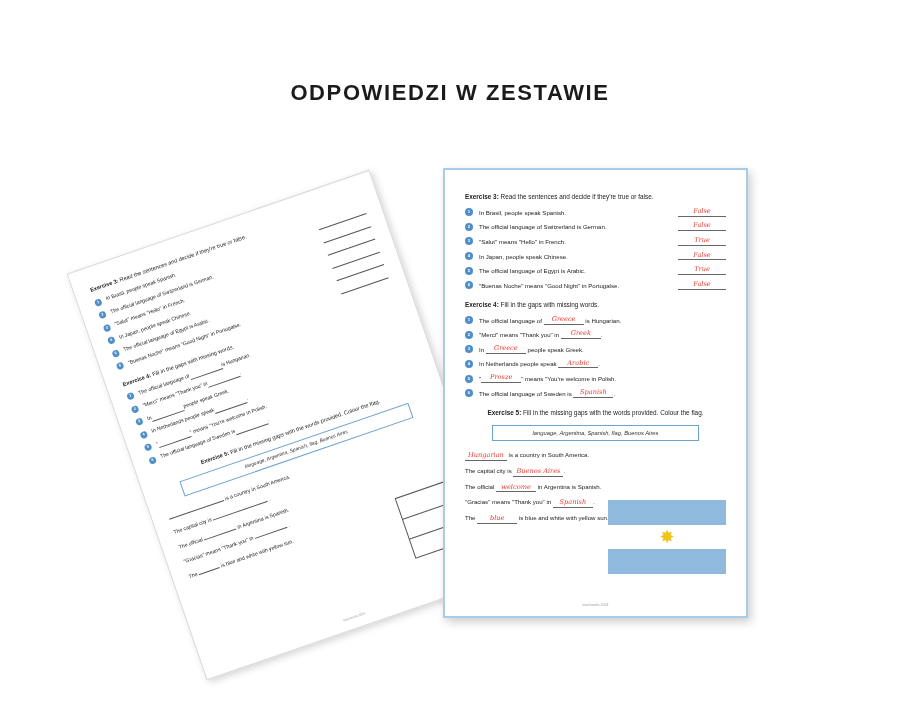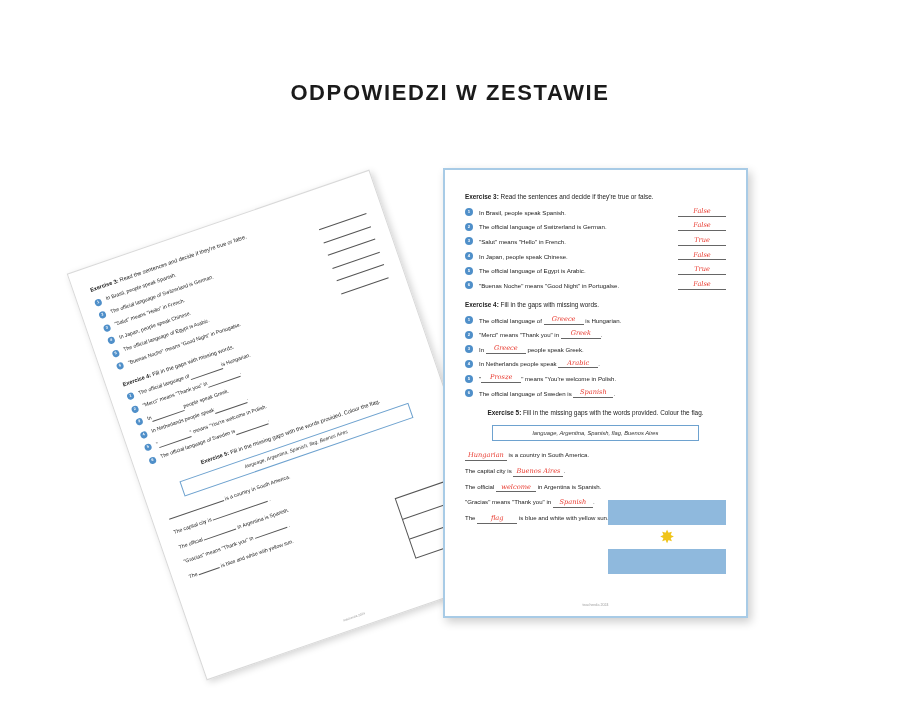--- a/index.html
+++ b/index.html
@@ -420,21 +420,21 @@
   <div class="s5">
     <span>The capital city is</span>&nbsp;<span class="ans">Buenos Aires</span><span>.</span>
   </div>
   <div class="s5">
     <span>The official</span>&nbsp;<span class="ans">welcome</span>&nbsp;<span>in Argentina is Spanish.</span>
   </div>
   <div class="s5">
     <span>"Gracias" means "Thank you" in</span>&nbsp;<span class="ans">Spanish</span><span>.</span>
   </div>
   <div class="s5">
-    <span>The</span>&nbsp;<span class="ans blank-sm">flag</span>&nbsp;<span>is blue and white with yellow sun.</span>
+    <span>The</span>&nbsp;<span class="ans blank-sm">blue</span>&nbsp;<span>is blue and white with yellow sun.</span>
   </div>
 
   <div class="flag-wrap">
     <div class="flag-stripe flag-top"></div>
     <div class="flag-stripe flag-mid"></div>
     <div class="flag-stripe flag-bot"></div>
     <div class="flag-sun">✸</div>
   </div>
 
   <div class="footer-credit">teacherola 2024</div>

